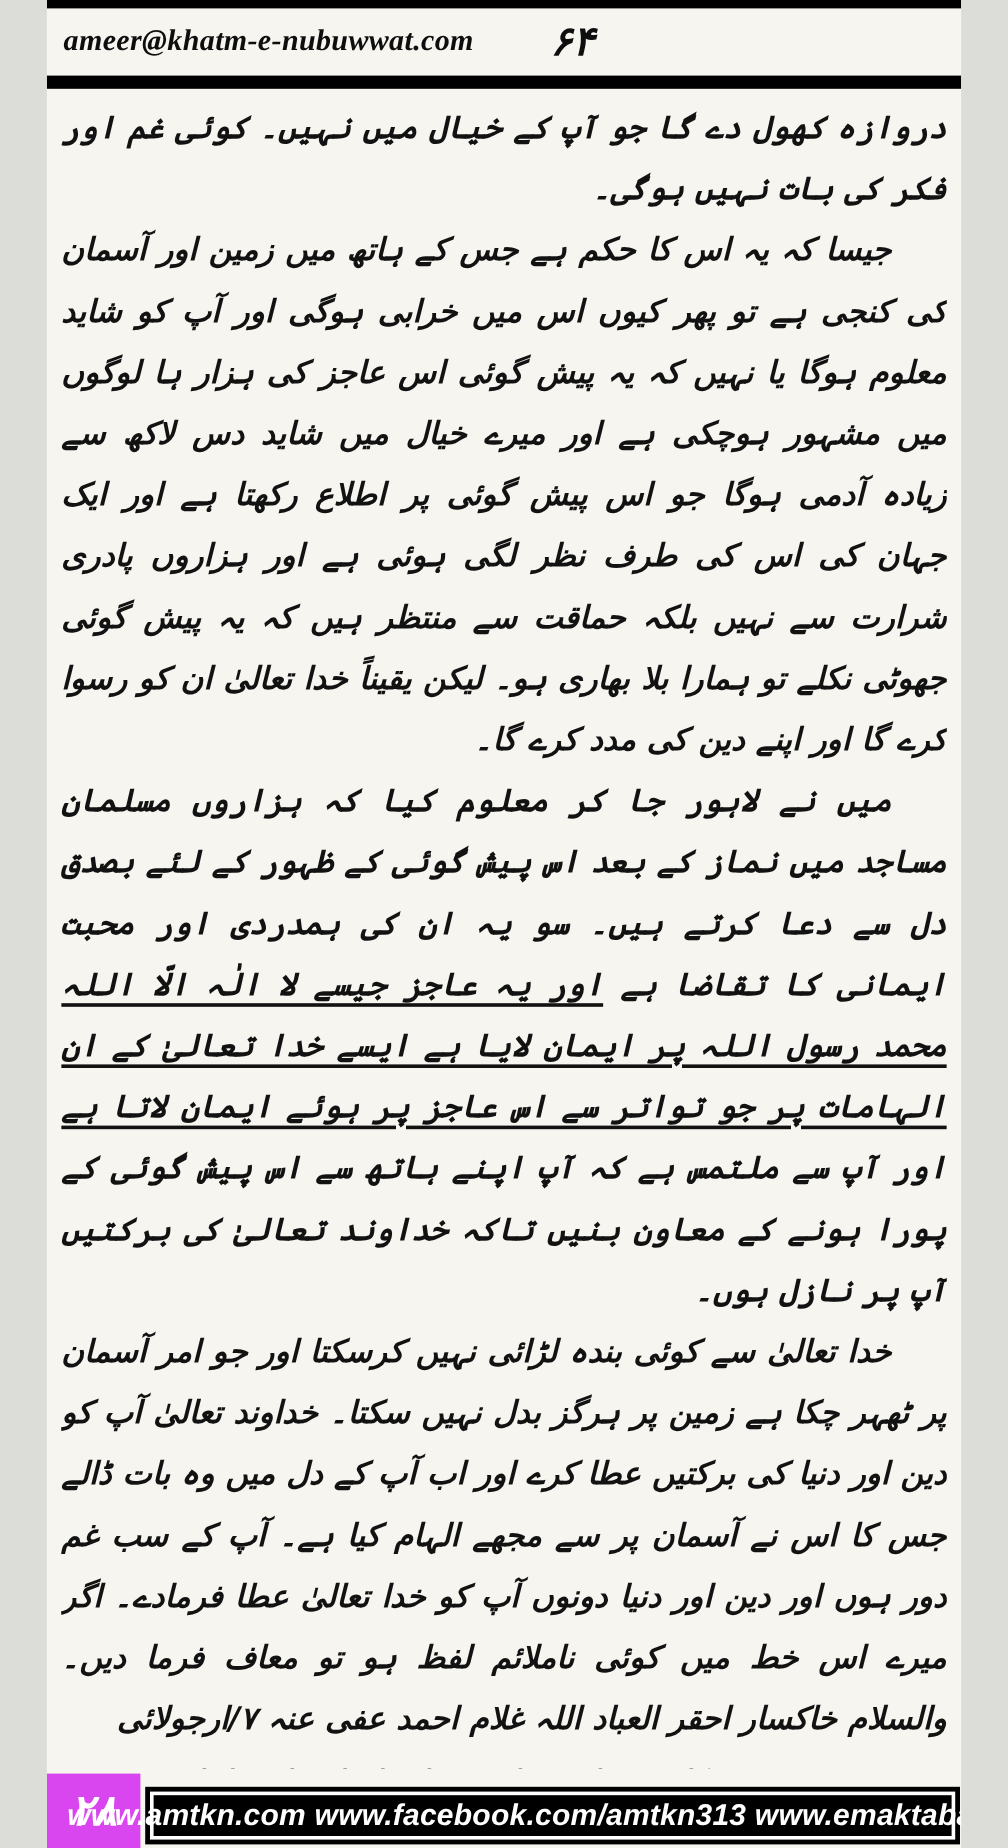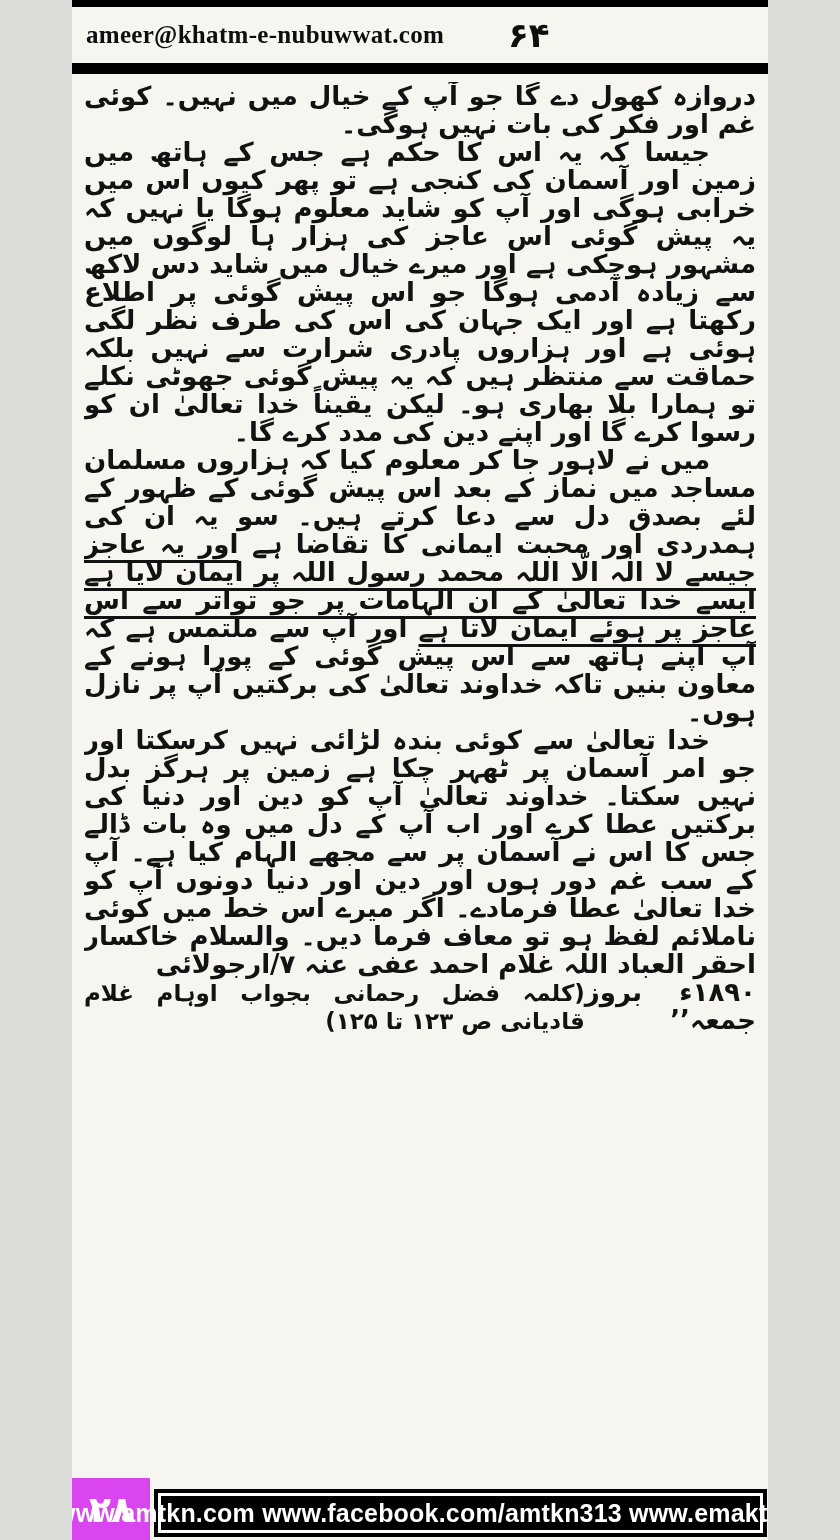--- a/index.html
+++ b/index.html
@@ -1,19 +1,20 @@
 <!DOCTYPE html>
 <html lang="ur"><head>
 <meta charset="utf-8">
 <style>
   html,body { margin:0; padding:0; background:#dcdcd8; }
   .page {
-    position:relative; width:696px; height:1540px; margin:0 auto;
+    position:relative; width:762px; height:1540px; margin:0 auto;
     background:#f6f5f0; color:#0e0e0e; overflow:hidden;
     font-family:"DejaVu Sans", sans-serif;
+    font-style:italic;
   }
   .top-strip { position:absolute; top:0; left:0; right:0; height:7px; background:#000; }
   .header {
     position:absolute; top:9px; left:0; right:0; height:52px;
     display:flex; align-items:center; padding:0 14px; box-sizing:border-box;
   }
   .email {
     font-family:"Liberation Serif", serif; font-weight:bold;
     font-size:25px; letter-spacing:0.3px; white-space:nowrap;
   }
@@ -21,21 +22,21 @@
     font-size:34px; font-weight:bold; margin-left:64px; direction:rtl;text-align:right;
   }
   .book-title {
     margin-left:auto; direction:rtl; font-weight:bold; font-size:23px; white-space:nowrap;
   }
   .rule { position:absolute; top:63px; left:0; right:0; height:11px; background:#000; }
 
   .body-text {
     position:absolute; top:82px; left:12px; right:12px; height:1392px;
     overflow:hidden; direction:rtl; text-align:justify;
-    font-size:26px; font-weight:bold; line-height:28px; color:#121212;
+    font-size:26px; font-weight:bold; line-height:51px; color:#121212;
   }
   .body-text p { margin:0; }
   .indent { text-indent:46px; }
   .underline {
     text-decoration:underline;
     text-decoration-thickness:2.5px;
     text-underline-offset:7px;
   }
   .cite-line {
     display:flex; justify-content:space-between; align-items:baseline;

